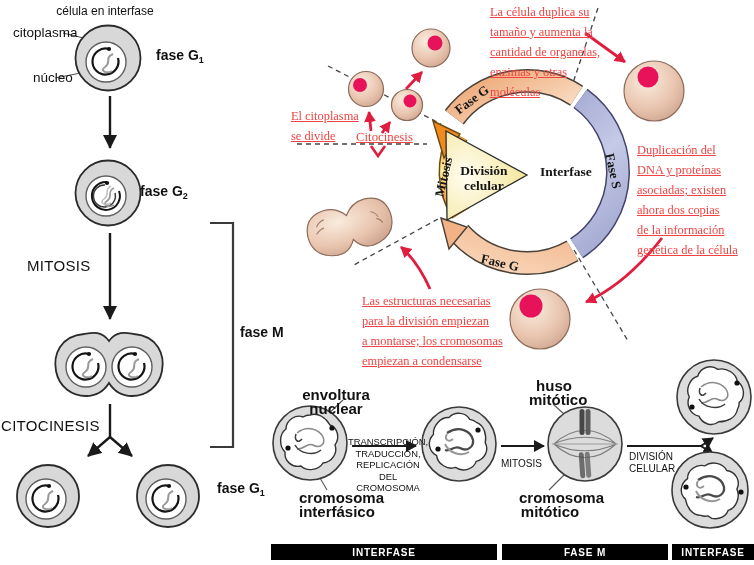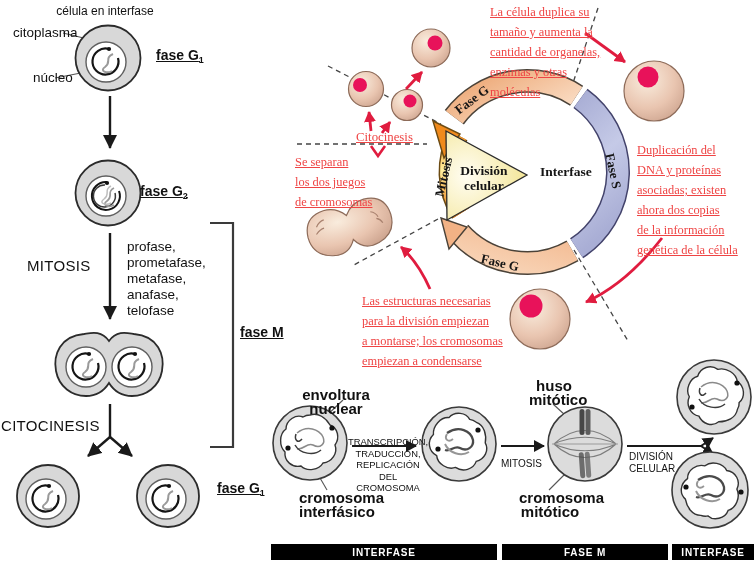--- a/index.html
+++ b/index.html
@@ -1,20 +1,20 @@
 <!DOCTYPE html>
 <html><head>
 <meta charset="utf-8">
 <style>
   html,body{margin:0;padding:0;background:#fff;}
   .stage{position:relative;width:754px;height:565px;background:#fff;overflow:hidden;
          font-family:"Liberation Sans",sans-serif;}
   svg.layer{position:absolute;left:0;top:0;}
   .t{position:absolute;color:#111;font-size:13.5px;line-height:16px;white-space:pre-line;}
-  .b{font-weight:bold;text-decoration:underline;}
+  .b{font-weight:bold;}
   .big{font-size:15px;letter-spacing:.3px;}
   .serif{font-family:"Liberation Serif","DejaVu Serif",serif;font-size:12.4px;line-height:20px;color:#ef4444;text-decoration:underline;}
   .ctr{text-align:center;}
   .rot{transform:translate(-50%,-50%) rotate(var(--r));white-space:nowrap;}
   .arclabel{position:absolute;font-family:"Liberation Serif","DejaVu Serif",serif;
             font-weight:bold;font-size:13px;color:#151515;}
   .small{font-size:15px;line-height:14px;font-weight:bold;}
   .tiny{font-size:9.4px;line-height:11.5px;}
   sub{font-size:9px;vertical-align:-3px;}
   .bar{position:absolute;top:544px;height:16px;background:#000;color:#fff;display:flex;
@@ -254,47 +254,41 @@
     </g>
   </g>
 </svg>
 
 <div class="t" style="left:30px;top:3px;width:150px;font-size:12px;"><span class="ctr" style="display:block">célula en interfase</span></div>
 <div class="t" style="left:3px;top:25px;margin-left:10px;">citoplasma</div>
 <div class="t" style="left:17px;top:70px;padding-left:16px;">núcleo</div>
 <div class="t b" style="left:156px;top:47px;font-size:14px;"><span>fase G</span><sub>1</sub></div>
 <div class="t b" style="left:140px;top:183px;font-size:14px;"><span>fase G</span><sub>2</sub></div>
 <div class="t big" style="left:27px;top:258px;">MITOSIS</div>
-<div class="t" style="left:127px;top:239px;">profase,
-prometafase,
-metafase,
-anafase,
-telofase</div>
 <div class="t b" style="left:240px;top:324px;font-size:14px;">fase M</div>
 <div class="t big" style="left:1px;top:418px;">CITOCINESIS</div>
 <div class="t b" style="left:217px;top:480px;font-size:14px;"><span>fase G</span><sub>1</sub></div>
 
 <div class="t serif" style="left:490px;top:2px;">La célula duplica su
 tamaño y aumenta la
 cantidad de organelas,
 enzimas y otras
 moléculas</div>
 <div class="t serif" style="left:362px;top:291px;">Las estructuras necesarias
 para la división empiezan
 a montarse; los cromosomas
 empiezan a condensarse</div>
 <div class="t serif" style="left:637px;top:140px;">Duplicación del
 DNA y proteínas
 asociadas; existen
 ahora dos copias
 de la información
 genética de la célula</div>
-<div class="t serif" style="left:295px;top:152px;">Se separan
-los dos juegos
-de cromosomas</div>
+<div class="t serif" style="left:291px;top:106px;">El citoplasma
+se divide</div>
 <div class="t serif" style="left:356px;top:127px;font-size:12.8px;">Citocinesis</div>
 
 <div class="arclabel rot" style="left:472px;top:100px;--r:-37deg;">Fase G</div>
 <div class="arclabel rot" style="left:613px;top:171px;--r:78deg;">Fase S</div>
 <div class="arclabel rot" style="left:500px;top:263px;--r:13deg;">Fase G</div>
 <div class="arclabel rot" style="left:444px;top:177px;--r:-77deg;">Mitosis</div>
 <div class="arclabel rot ctr" style="left:484px;top:178px;--r:0deg;font-size:13.5px;line-height:14.5px;white-space:pre-line;">División
 celular</div>
 <div class="arclabel" style="left:540px;top:164px;font-size:13.5px;">Interfase</div>
 

